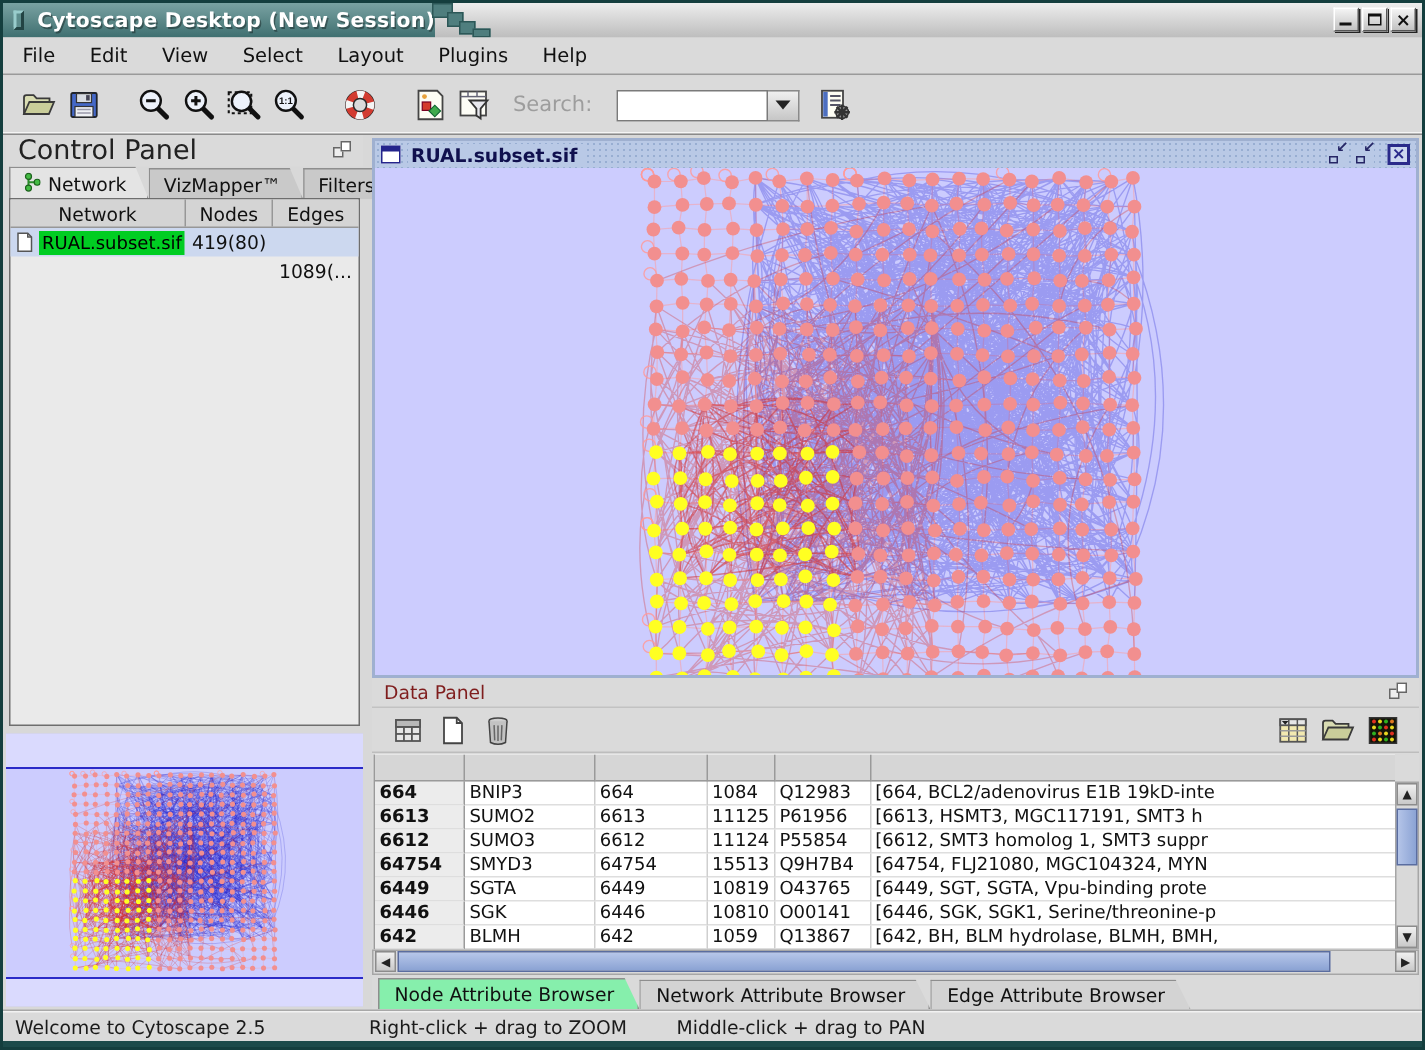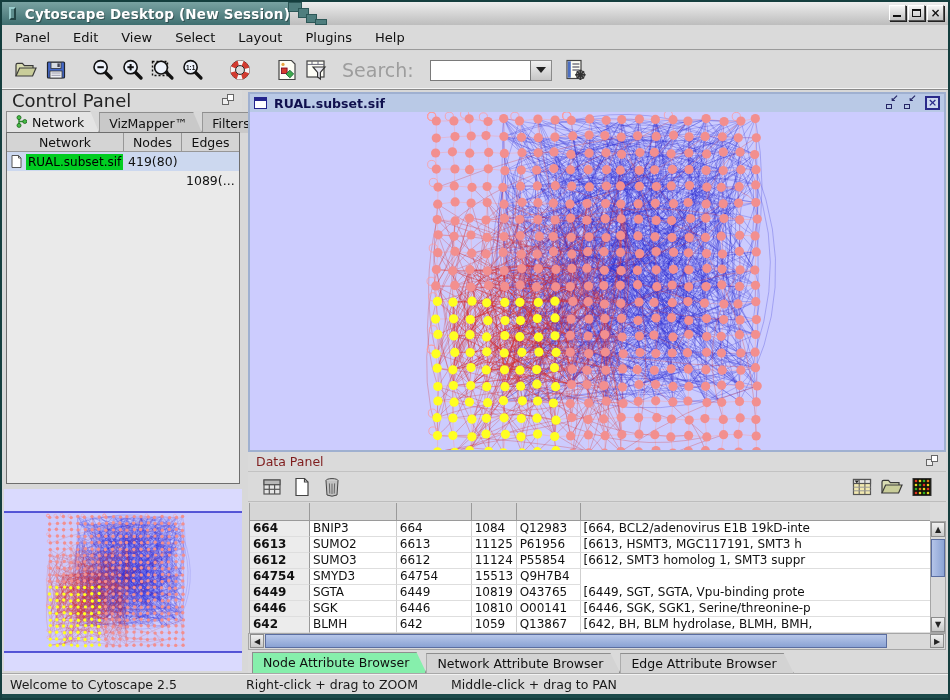--- a/index.html
+++ b/index.html
@@ -37,21 +37,21 @@
     background:#dadada; border-bottom:1px solid #9a9a9a; display:flex; align-items:center; }
   .menu-item { font-size:13px; color:#111; padding:3px 10px; margin-left:3px; cursor:default; }
 
   
   .toolbar { position:absolute; left:0; top:49px; width:946px; height:39px;
     background:#dadada; border-bottom:1px solid #8a8a8a; box-shadow:inset 0 -1px 0 #f5f5f5;
     display:flex; align-items:center; }
   .tbtn { width:30px; height:30px; border:none; background:transparent; display:flex;
     align-items:center; justify-content:center; cursor:pointer; flex:0 0 auto; }
   .sp8 { width:9px; } .sp16 { width:17px; }
-  .search-label { color:#9d9d9d; font-size:19px; margin:0 16px 0 10px; }
+  .search-label { color:#9d9d9d; font-size:14px; margin:0 16px 0 10px; }
   .search-combo { display:flex; align-items:center; }
   .search-input { width:101px; height:21px; border:1px solid #7a7a7a; background:#fff;
     font-size:12px; padding:0 3px; }
   .combo-arrow { width:21px; height:21px; background:linear-gradient(#f0f0f0,#c6c6c6);
     border:1px solid #8a8a8a; border-left:none; display:flex; align-items:center;
     justify-content:center; cursor:pointer; }
   .combo-arrow:after { content:""; border:5px solid transparent; border-top:6px solid #222; margin-top:5px; }
 
   
   .cp-header { position:absolute; left:2px; top:88px; width:238px; height:21px;
@@ -177,21 +177,21 @@
       <div class="wbtn">
           <i class="g-max"></i>
         </div>
       <div class="wbtn">
           <i class="g-x">×</i>
         </div>
     </div>
   </div>
 
   <div class="menubar">
-    <span class="menu-item">Panel</span>
+    <span class="menu-item">File</span>
     <span class="menu-item">Edit</span>
     <span class="menu-item">View</span>
     <span class="menu-item">Select</span>
     <span class="menu-item">Layout</span>
     <span class="menu-item">Plugins</span>
     <span class="menu-item">Help</span>
   </div>
 
   <div class="toolbar">
     <span class="sp8"></span>
@@ -1373,20 +1373,21 @@
             <div class="dt-td c3">11124</div>
             <div class="dt-td c4">P55854</div>
             <div class="dt-td c5">[6612, SMT3 homolog 1, SMT3 suppr</div>
           </div>
           <div class="dt-row">
             <div class="dt-td c0">64754</div>
             <div class="dt-td c1">SMYD3</div>
             <div class="dt-td c2">64754</div>
             <div class="dt-td c3">15513</div>
             <div class="dt-td c4">Q9H7B4</div>
+            <div class="dt-td c5">[64754, FLJ21080, MGC104324, MYN</div>
           </div>
           <div class="dt-row">
             <div class="dt-td c0">6449</div>
             <div class="dt-td c1">SGTA</div>
             <div class="dt-td c2">6449</div>
             <div class="dt-td c3">10819</div>
             <div class="dt-td c4">O43765</div>
             <div class="dt-td c5">[6449, SGT, SGTA, Vpu-binding prote</div>
           </div>
           <div class="dt-row">

